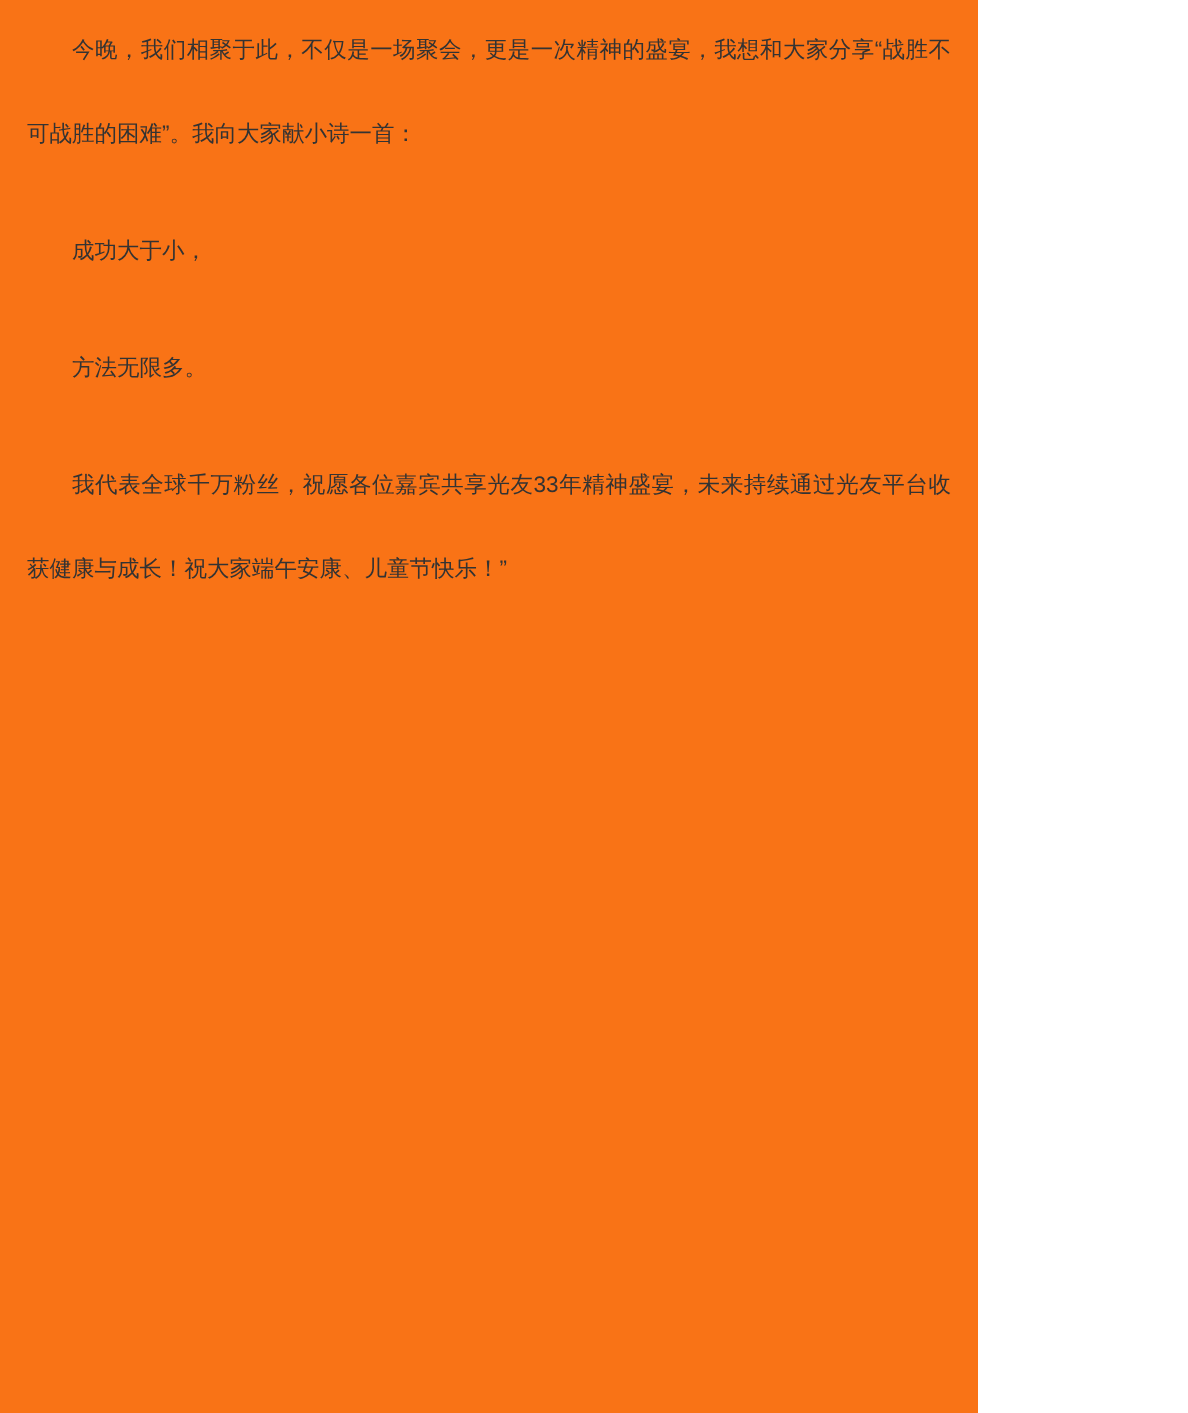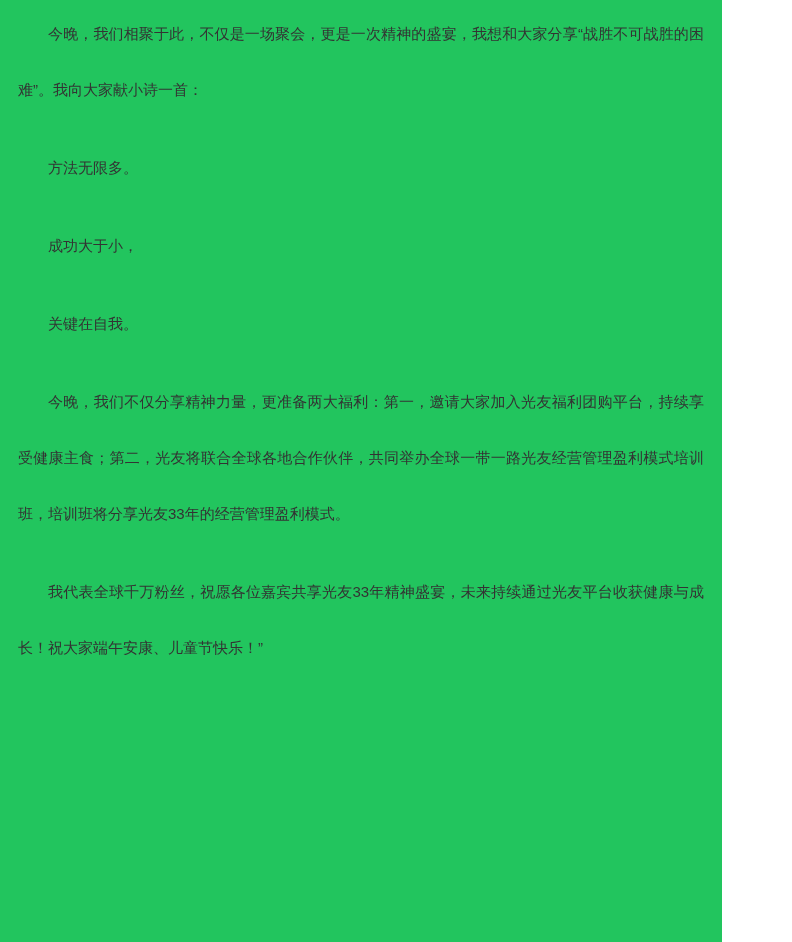--- a/index.html
+++ b/index.html
@@ -2,24 +2,24 @@
 <html lang="zh"><head>
 <meta charset="utf-8">
 <style>
   html, body {
     margin: 0;
     padding: 0;
     background: #ffffff;
   }
   .page {
     position: relative;
-    width: 722px;
+    width: 652px;
     height: 942px;
     margin: 0;
-    background: #22c55e;
+    background: #f97316;
     overflow: hidden;
     box-sizing: border-box;
     padding: 6px 18px 0 18px;
   }
   .article p {
     margin: 0 0 22px 0;
     font-family: "Liberation Sans", sans-serif;
     font-size: 15px;
     line-height: 56px;
     color: #333333;
@@ -29,19 +29,17 @@
     letter-spacing: 0;
     word-break: break-all;
   }
 </style>
 </head>
 <body>
 
 <div class="page">
   <div class="article">
     <p>今晚，我们相聚于此，不仅是一场聚会，更是一次精神的盛宴，我想和大家分享“战胜不可战胜的困难”。我向大家献小诗一首：</p>
+    <p>成功大于小，</p>
     <p>方法无限多。</p>
-    <p>成功大于小，</p>
-    <p>关键在自我。</p>
-    <p>今晚，我们不仅分享精神力量，更准备两大福利：第一，邀请大家加入光友福利团购平台，持续享受健康主食；第二，光友将联合全球各地合作伙伴，共同举办全球一带一路光友经营管理盈利模式培训班，培训班将分享光友33年的经营管理盈利模式。</p>
     <p>我代表全球千万粉丝，祝愿各位嘉宾共享光友33年精神盛宴，未来持续通过光友平台收获健康与成长！祝大家端午安康、儿童节快乐！”</p>
   </div>
 </div>
 
 </body></html>

